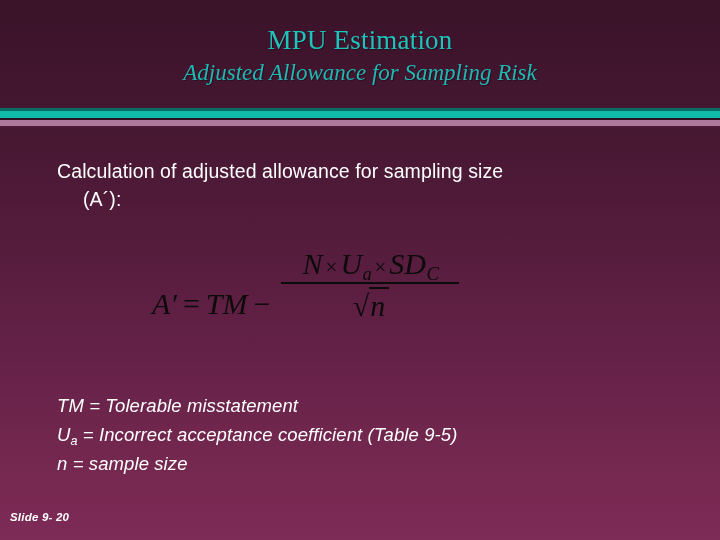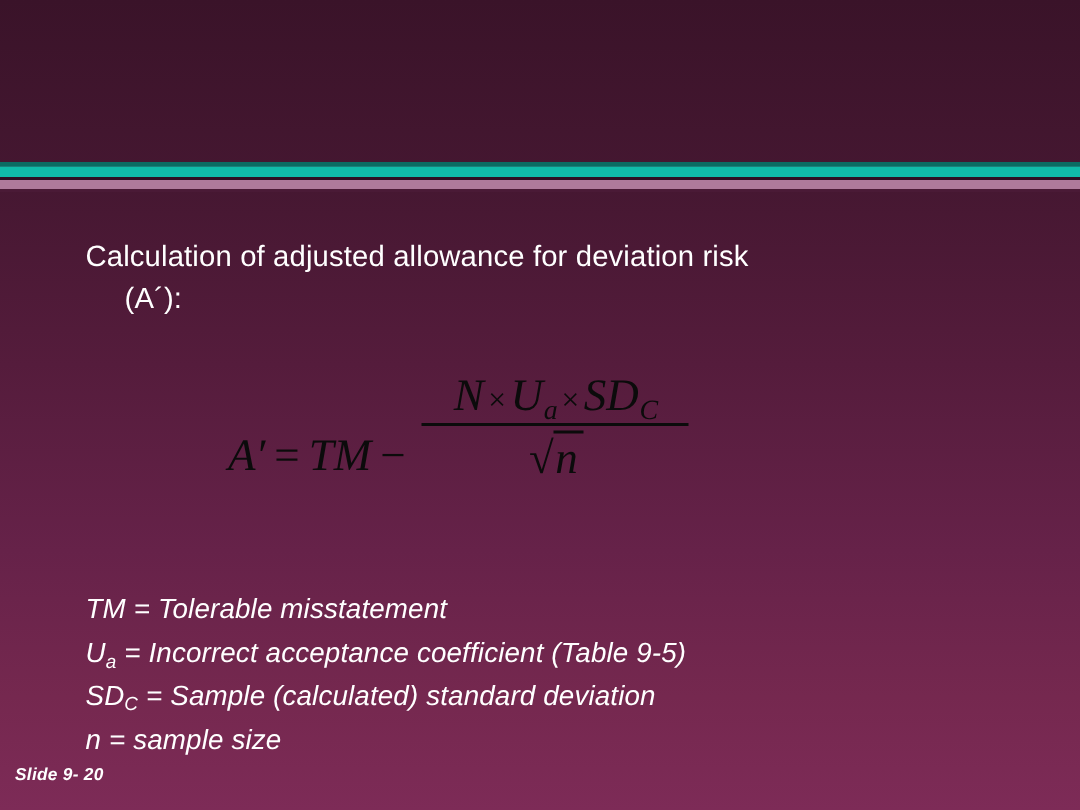--- a/index.html
+++ b/index.html
@@ -207,31 +207,35 @@
     font-weight: bold;
     letter-spacing: 0.2px;
     font-style: italic;
   }
 </style>
 </head>
 <body>
 
 <div id="slide">
 
+  <div id="title-block">
+    <h1 id="slide-title">MPU Estimation</h1>
+    <h2 id="slide-subtitle">Adjusted Allowance for Sampling Risk</h2>
+  </div>
 
   <div id="divider">
     <div class="band band-teal-dark"></div>
     <div class="band band-teal-bright"></div>
     <div class="band band-gap"></div>
     <div class="band band-mauve"></div>
     <div class="band band-tail"></div>
   </div>
 
   <div id="body-text">
-    <div id="body-line-1">Calculation of adjusted allowance for deviation risk</div>
+    <div id="body-line-1">Calculation of adjusted allowance for sampling size</div>
     <div id="body-line-2">(A´):</div>
   </div>
 
   <div id="formula">
     <span class="lead"><span>A</span><span class="prime">′</span><span class="op">=</span><span>TM</span><span class="op">−</span></span>
 
     <span id="fraction">
       <span id="numerator">
           <span>N</span>
           <span class="op-times">×</span>
@@ -242,19 +246,18 @@
       <span id="frac-rule"></span>
       <span id="denominator">
         <span class="radical"><span class="sign">√</span><span class="radicand">n</span></span>
       </span>
     </span>
   </div>
 
   <div id="legend">
     <div class="legend-line"><span>TM</span><sub></sub><span>&nbsp;</span><span>= Tolerable misstatement</span></div>
     <div class="legend-line"><span>U</span><sub>a</sub><span>&nbsp;</span><span>= Incorrect acceptance coefficient (Table 9-5)</span></div>
-    <div class="legend-line"><span>SD</span><sub>C</sub><span>&nbsp;</span><span>= Sample (calculated) standard deviation</span></div>
     <div class="legend-line"><span>n</span><sub></sub><span>&nbsp;</span><span>= sample size</span></div>
   </div>
 
   <div id="footer">Slide 9- 20</div>
 
 </div>
 
 </body></html>

